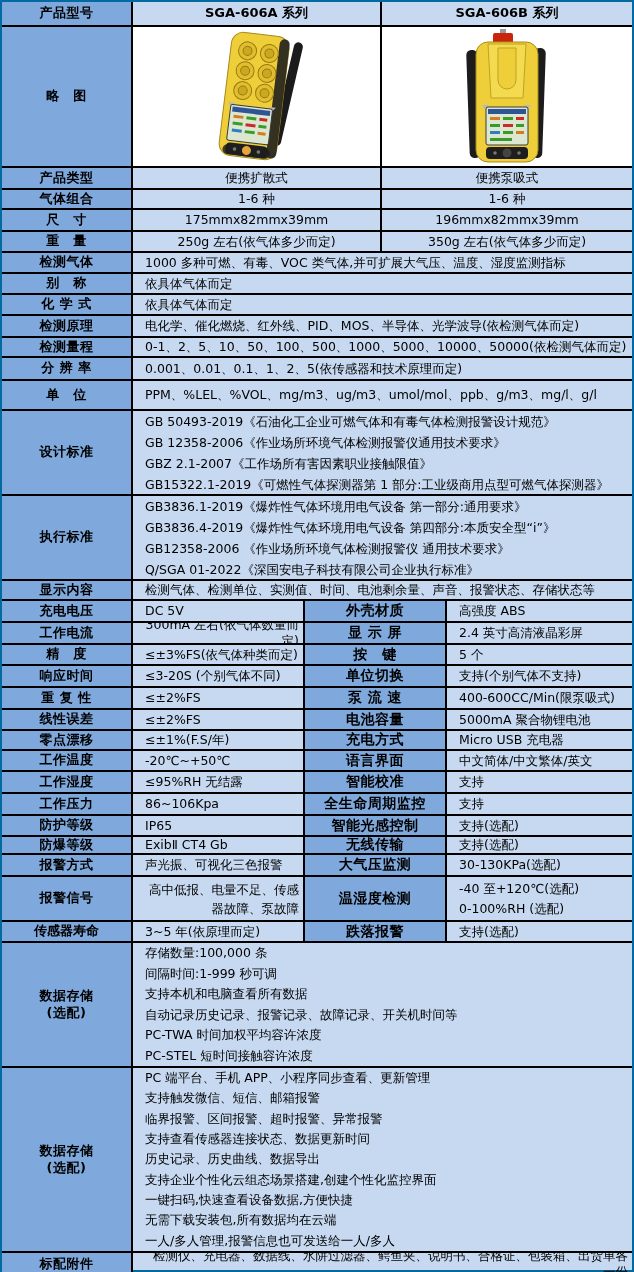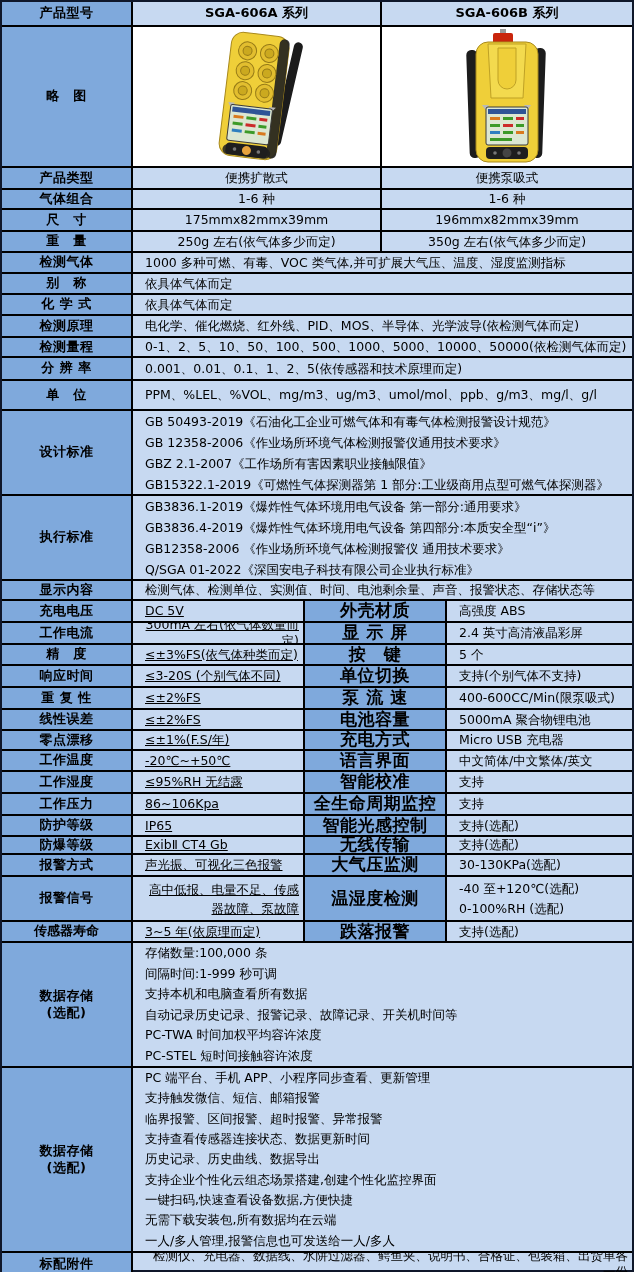--- a/index.html
+++ b/index.html
@@ -1,36 +1,36 @@
 <!DOCTYPE html>
 <html><head>
 <meta charset="utf-8">
 <style>
   html,body{margin:0;padding:0;background:#ffffff;}
   .tbl{
     width:634px;height:1272px;box-sizing:border-box;
-    border:2px solid #0f172a;background:#C7D9F1;
+    border:2px solid #0369a1;background:#C7D9F1;
     font-family:"DejaVu Sans",sans-serif;color:#000;
   }
   .row{display:flex;box-sizing:border-box;border-bottom:2px solid #000;}
   .row.last{border-bottom:none;}
   .cell{
     box-sizing:border-box;border-right:2px solid #000;
     display:flex;align-items:center;justify-content:center;
     overflow:hidden;line-height:1.25;
   }
   .cell.end{border-right:none;}
   .lbl{width:131px;background:#7FA9DC;font-weight:bold;font-size:13px;letter-spacing:0.5px;text-align:center;flex-direction:column;}
   .val{font-size:12.5px;}
   .left{justify-content:flex-start;padding-left:12px;padding-right:4px;text-align:right;}
   .col-a{width:249px;}
   .col-b{flex:1;}
   .full{flex:1;}
-  .q-v1{width:172px;text-decoration:underline;}
-  .q-l2{width:142px;background:#7FA9DC;font-weight:bold;font-size:17px;letter-spacing:0.5px;}
+  .q-v1{width:172px;}
+  .q-l2{width:142px;background:#7FA9DC;font-weight:bold;font-size:14px;letter-spacing:0.5px;}
   .q-v2{flex:1;}
   .imgcell{background:#ffffff;}
   .lines{display:flex;flex-direction:column;justify-content:center;align-items:flex-start;width:100%;}
   .lines div{white-space:nowrap;}
   .lh21 div{line-height:21px;}
   .lh205 div{line-height:20.5px;}
   .lh203 div{line-height:20.3px;}
   .lh20 div{line-height:20px;}
   .hdr{font-weight:bold;font-size:13px;text-align:center;}
   .wrap2{white-space:normal;line-height:19px;}

